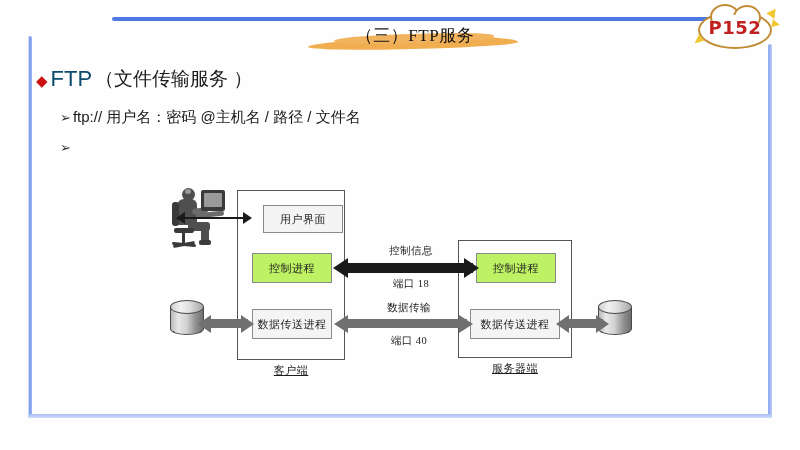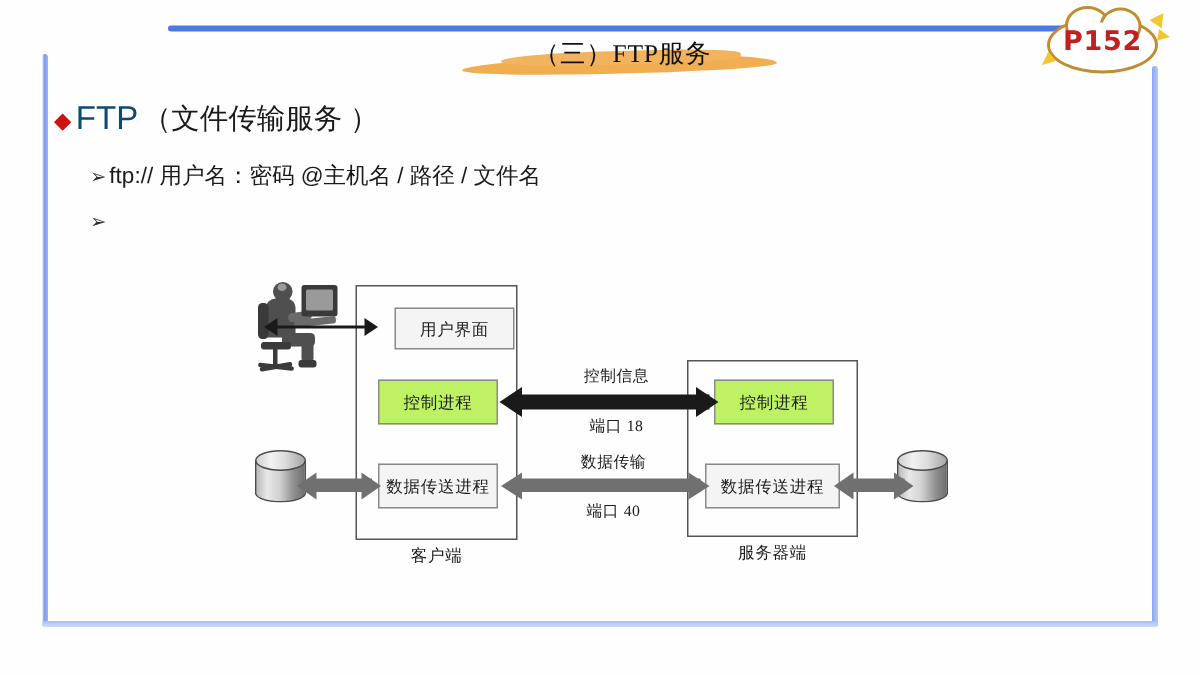--- a/index.html
+++ b/index.html
@@ -212,20 +212,21 @@
     position: absolute;
     border: 1.2px solid #555555;
     background: transparent;
   }
   .container-label {
     position: absolute;
     text-align: center;
     font-family: "Liberation Serif", "DejaVu Serif", serif;
     font-size: 11px; color: #1c1c1c;
     letter-spacing: .5px;
+    text-decoration: underline;
   }
   .link-label {
     position: absolute;
     text-align: center;
     font-family: "Liberation Serif", "DejaVu Serif", serif;
     font-size: 10.5px; color: #1c1c1c;
     letter-spacing: .4px;
     white-space: nowrap;
   }
 

